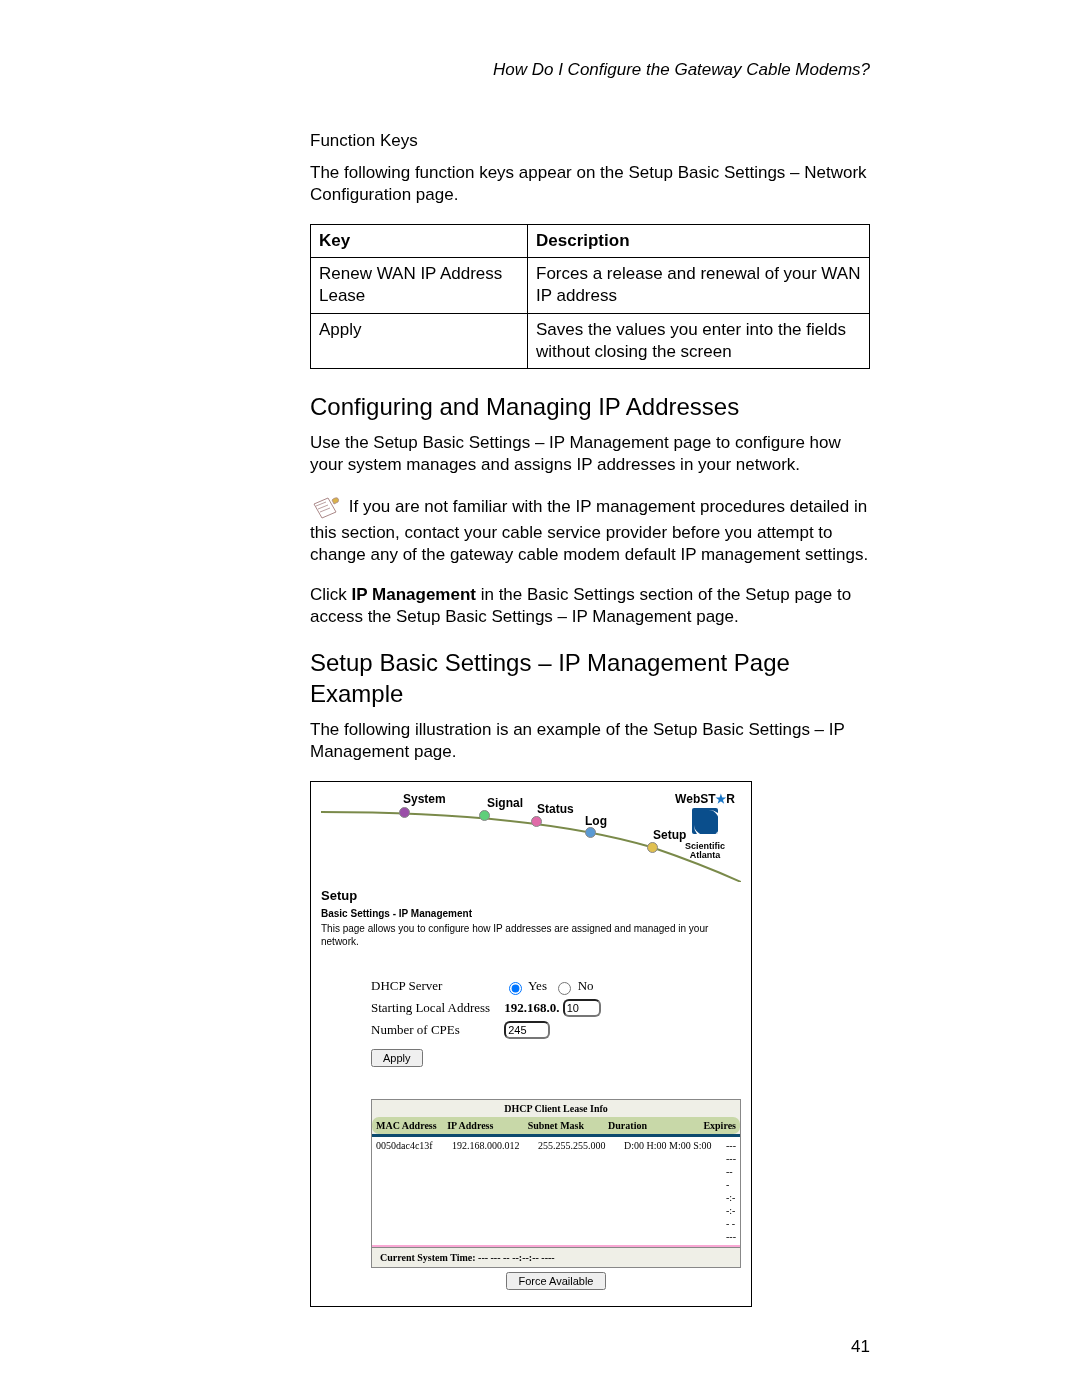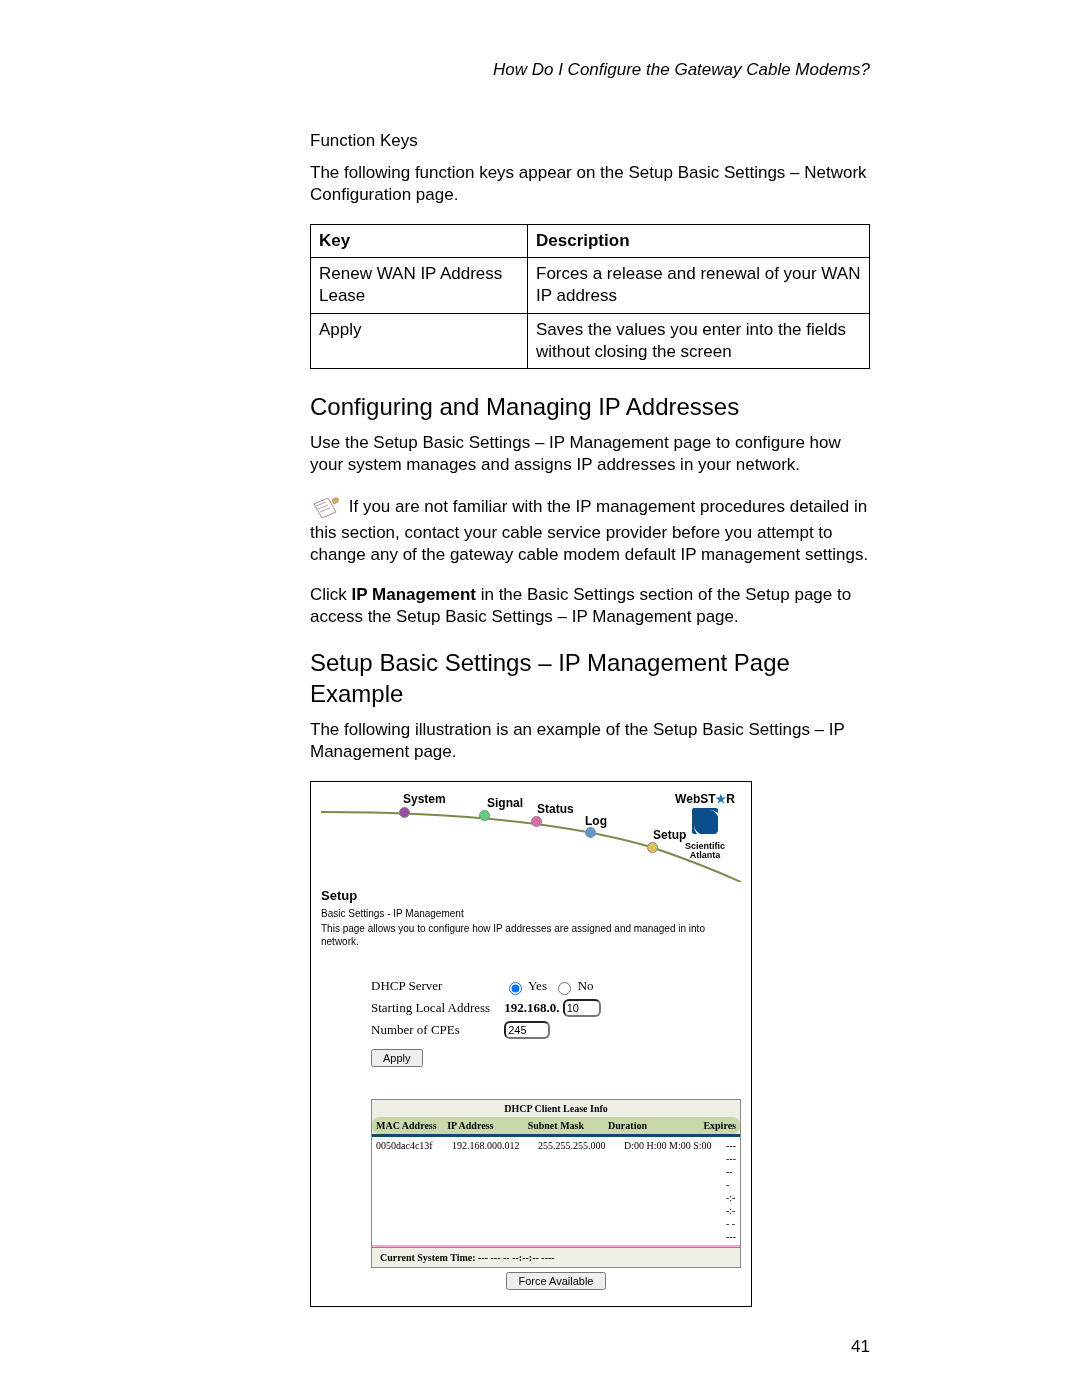--- a/index.html
+++ b/index.html
@@ -20,21 +20,21 @@
   .shot{border:1px solid #000;width:440px;margin-top:10px;background:#fff;font-family:Arial,Helvetica,sans-serif;position:relative;}
   .shot-inner{padding:10px 10px 12px 10px;}
   .nav-area{position:relative;height:90px;}
   .curve{position:absolute;left:0;top:0;width:100%;height:90px;}
   .nav-label{position:absolute;font-size:12px;font-weight:bold;color:#000;padding-left:16px;}
   .dot{width:9px;height:9px;border-radius:50%;border:1px solid #888;position:absolute;}
   .logo{position:absolute;right:6px;top:0;text-align:center;}
   .logo-sq{width:26px;height:26px;background:#0a4e8c;display:inline-block;border-radius:2px;position:relative;overflow:hidden;}
   .logo-sq::after{content:"";position:absolute;right:-6px;bottom:-6px;width:26px;height:26px;border:4px solid #fff;border-left:none;border-top:none;border-radius:50%;}
   .setup-head{font-weight:bold;font-size:13px;margin-top:6px;}
-  .setup-sub{font-weight:normal;font-size:10px;margin-top:2px;}
+  .setup-sub{font-weight:bold;font-size:10px;margin-top:2px;}
   .setup-desc{font-size:10px;margin-top:2px;margin-bottom:30px;}
   .form-area{margin-left:50px;font-family:"Times New Roman",serif;font-size:13px;}
   .form-row{margin:4px 0;}
   .form-row label{display:inline-block;width:130px;}
   .txt{width:30px;font-size:11px;border-radius:6px;}
   .btn{font-size:11px;padding:1px 10px;}
   .lease-box{margin-top:32px;border:1px solid #888;background:#efefe7;font-size:10px;}
   .lease-title{text-align:center;font-weight:bold;font-size:10px;padding:2px 0;}
   .lease-head{background:#c8d8a8;display:flex;font-weight:bold;border-radius:7px;}
   .lease-head div,.lease-row div{padding:2px 4px;}
@@ -123,21 +123,21 @@
           <span class="logo-sq"></span>
           <div style="font-size:9px;font-weight:bold;line-height:1;margin-top:2px;">
             <span>Scientific</span><br>
             <span>Atlanta</span>
           </div>
         </div>
       </div>
 
       <div class="setup-head">Setup</div>
       <div class="setup-sub">Basic Settings - IP Management</div>
-      <div class="setup-desc">This page allows you to configure how IP addresses are assigned and managed in into network.</div>
+      <div class="setup-desc">This page allows you to configure how IP addresses are assigned and managed in your network.</div>
 
       <div class="form-area">
         <div class="form-row">
           <label>DHCP Server</label>
           <input type="radio" checked="" style=""> <span>Yes</span>
           &nbsp;<input type="radio" style=""> <span>No</span>
         </div>
         <div class="form-row">
           <label>Starting Local Address</label>
           <b>192.168.0.</b>

